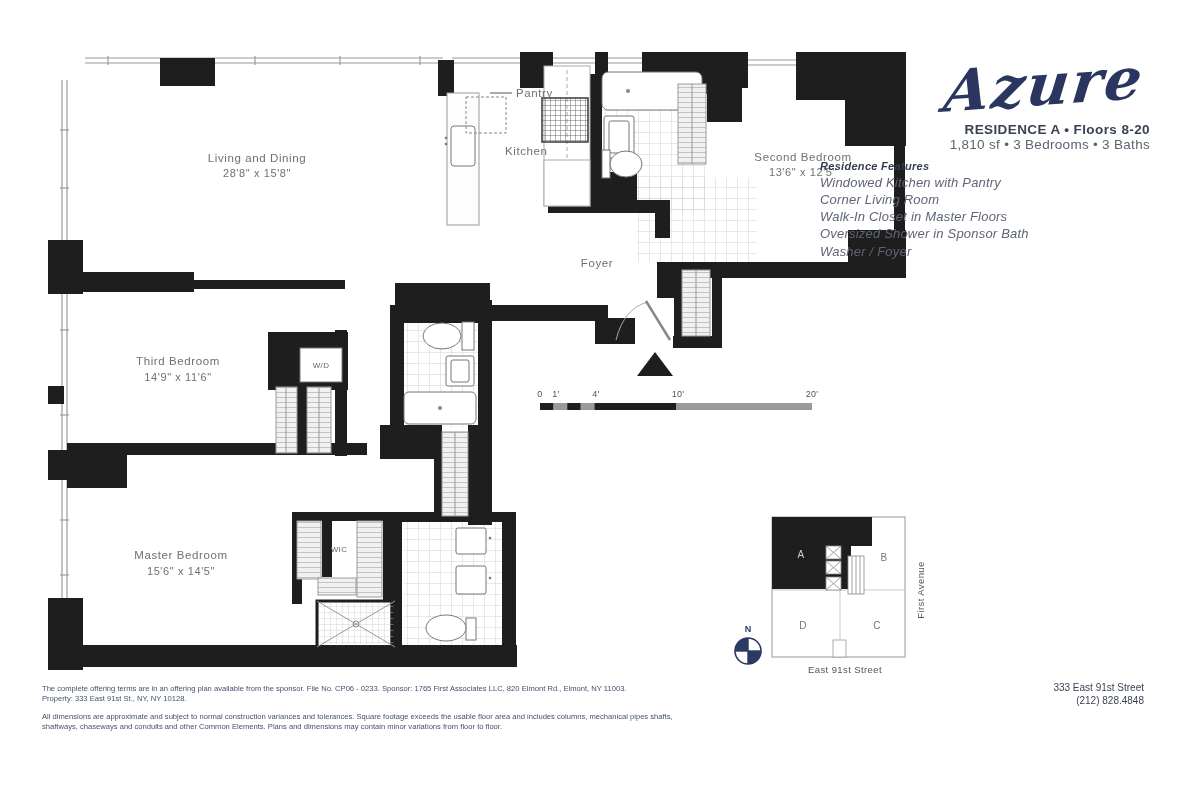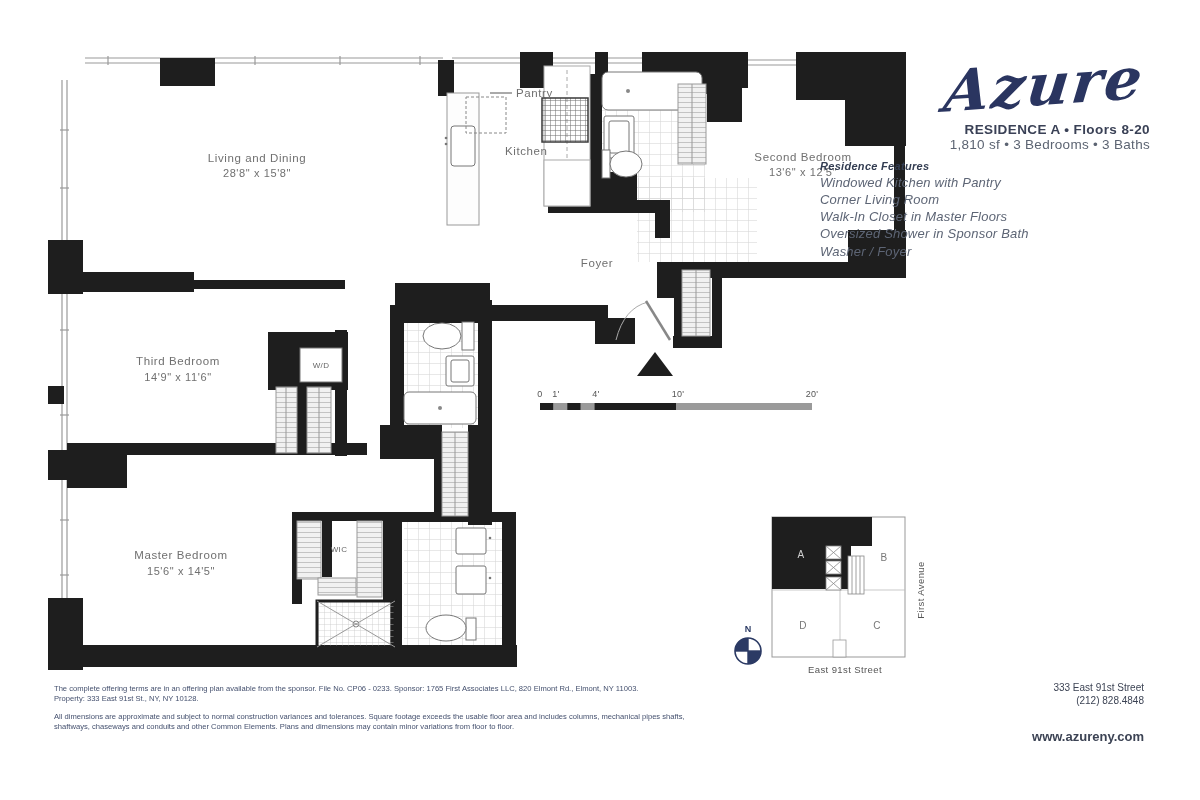--- a/index.html
+++ b/index.html
@@ -13,21 +13,21 @@
         font-size:58px;line-height:60px;color:#2a3560;
         transform:skewX(-10deg) rotate(-4deg);transform-origin:right center;
         letter-spacing:2px;margin-right:6px;}
   .res-line{margin-top:14px;font-size:13.5px;font-weight:bold;color:#3a4156;letter-spacing:.4px;}
   .stats-line{margin-top:0;font-size:13.5px;color:#5c6472;letter-spacing:.3px;}
   .features{position:absolute;top:160px;right:50px;width:330px;text-align:left;font-style:italic;}
   .features h3{margin:0 0 2px 0;font-size:11px;color:#333d52;letter-spacing:.3px;}
   .features div{font-size:13px;color:#5d6575;line-height:1.32;letter-spacing:.2px;}
 
   
-  .legal{position:absolute;left:54px;top:684px;width:640px;font-size:7.6px;
+  .legal{position:absolute;left:42px;top:684px;width:640px;font-size:7.6px;
          color:#44506e;line-height:1.32;}
   .legal p{margin:0 0 8px 0;}
   .contact{position:absolute;right:56px;top:682px;width:260px;text-align:right;
            color:#3c4354;}
   .contact .addr{font-size:10px;font-weight:normal;line-height:1.25;}
   .contact .site{font-size:13px;font-weight:bold;margin-top:22px;}
 
   svg text{font-family:"Liberation Sans",sans-serif;}
   .room-name{font-size:11.5px;fill:#707070;letter-spacing:.6px;}
   .room-dims{font-size:11px;fill:#707070;letter-spacing:.6px;}
@@ -321,16 +321,15 @@
     <span>All dimensions are approximate and subject to normal construction variances and tolerances. Square footage exceeds the usable floor area and includes columns, mechanical pipes shafts,</span><br>
     <span>shaftways, chaseways and conduits and other Common Elements. Plans and dimensions may contain minor variations from floor to floor.</span>
   </p>
 </div>
 
 <div class="contact">
   <div class="addr">
     <div>333 East 91st Street</div>
     <div>(212) 828.4848</div>
   </div>
-  <div class="site">www.azureny.com</div>
 </div>
 
 </div>
 
 </body></html>

